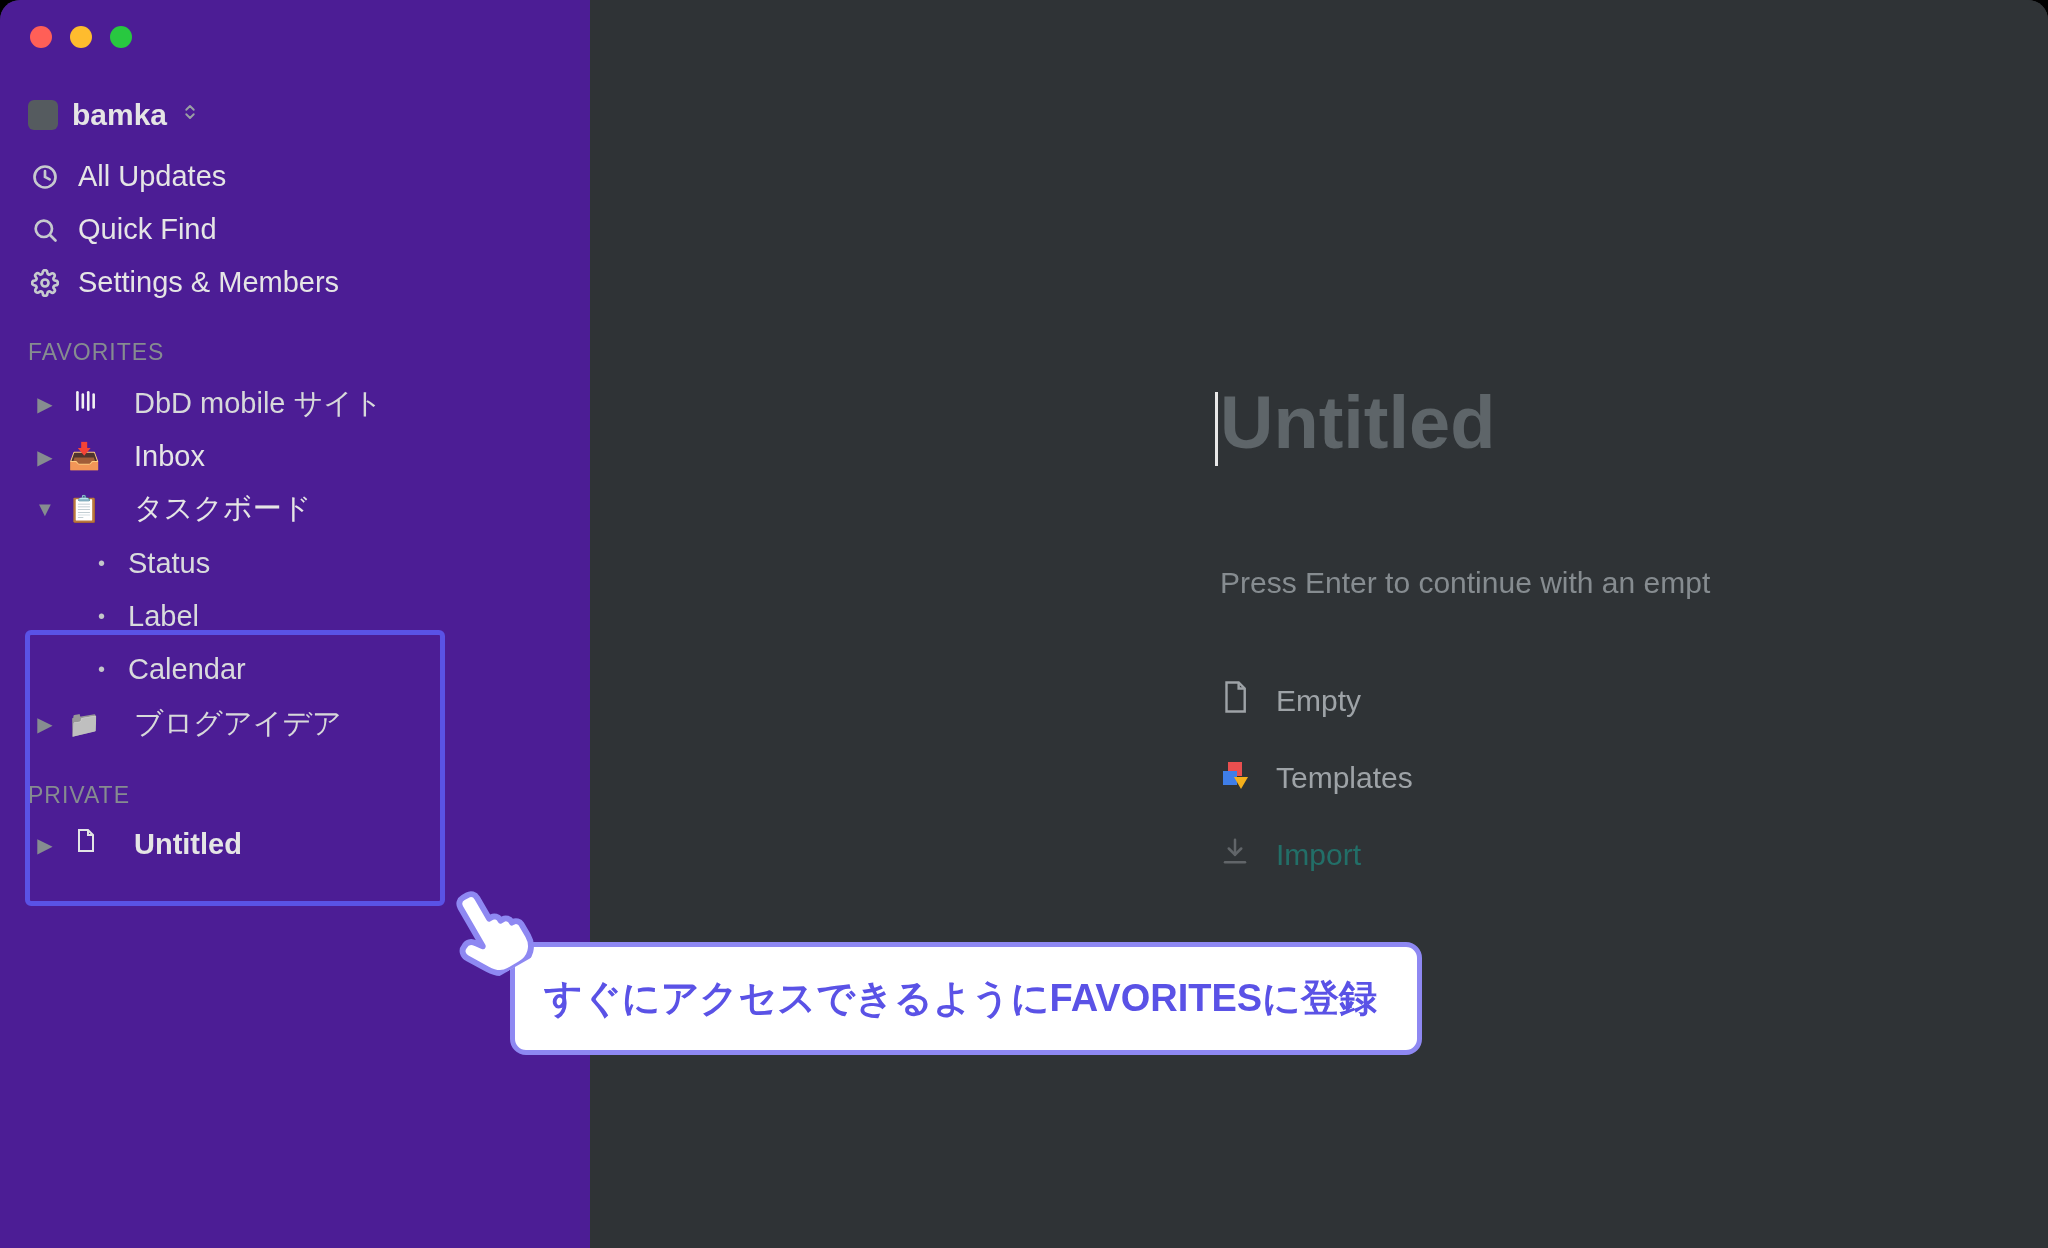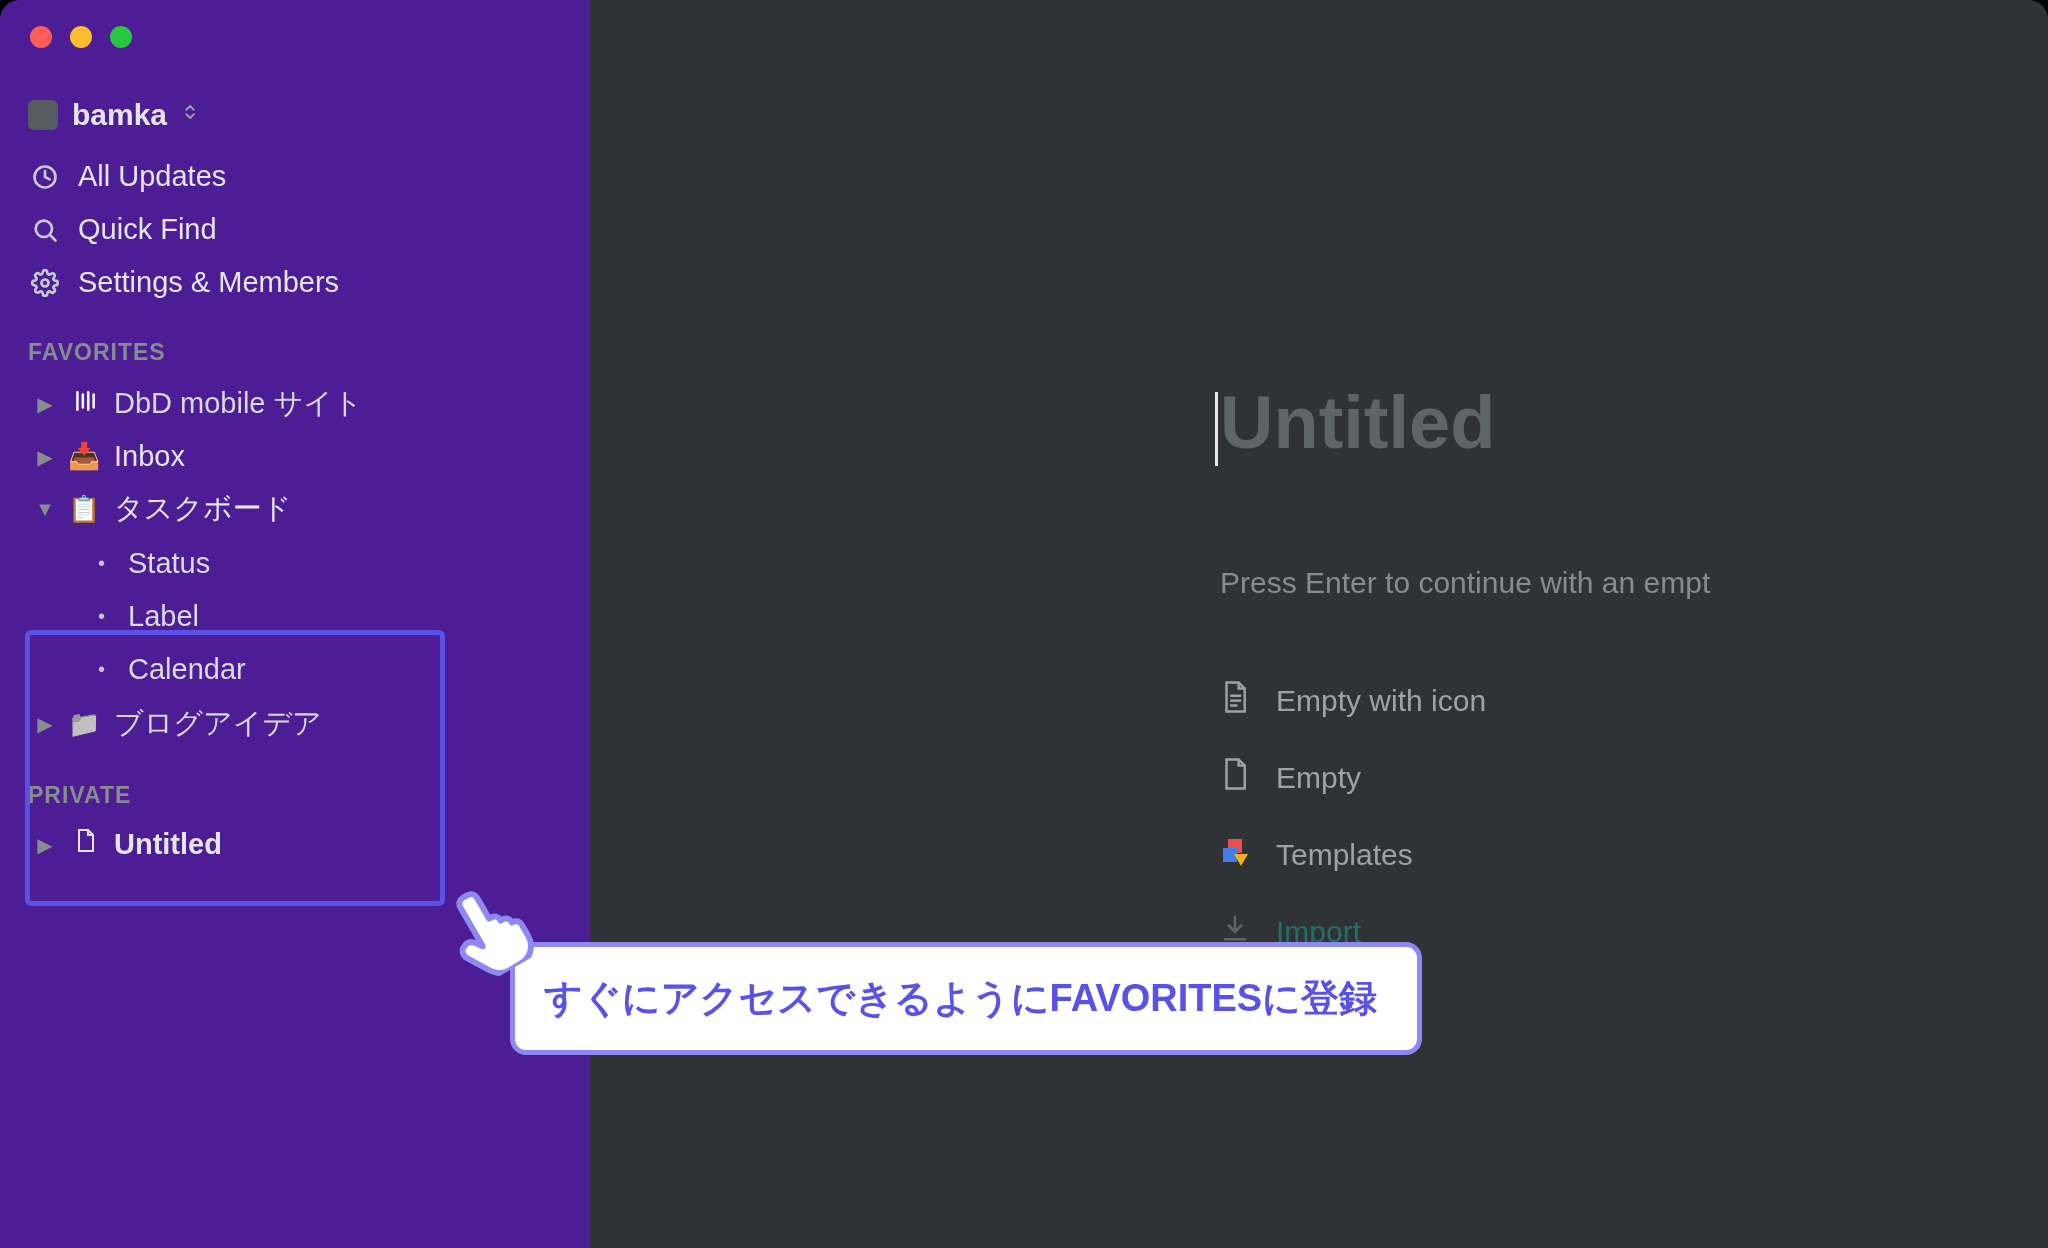--- a/index.html
+++ b/index.html
@@ -68,36 +68,36 @@
     color: #e5e5e5;
   }
   .nav-item .nav-ico { width: 34px; display:flex; justify-content:center; color:#b9bec2;}
   .nav-item .nav-ico svg { width: 28px; height: 28px; }
 
   
   .section-header {
     padding: 30px 28px 10px 28px;
     color: #868c90;
     font-size: 23px;
-    font-weight: 700;
+    font-weight: 400;
     letter-spacing: 1px;
   }
 
   
   .tree-item {
     display: flex; align-items: center; gap: 12px;
     padding: 8px 28px 8px 34px;
     cursor: pointer;
     font-size: 29px;
   }
   .tree-item .arrow {
     color: #868c90; width: 22px; display:flex; justify-content:center; font-size:20px;
   }
   .tree-item .emoji { width: 34px; text-align:center; font-size: 26px; }
-  .tree-item .label { flex:1; white-space:nowrap; overflow:hidden; text-overflow:ellipsis; }
+  .tree-item .label { flex:1; white-space:nowrap; overflow:hidden; text-overflow:ellipsis;margin-left:20px; }
   .subitem {
     display:flex; align-items:center; gap: 14px;
     padding: 10px 28px 10px 98px;
     font-size: 29px;
     cursor:pointer;
     color:#d9dbdc;
   }
   .bullet { color:#c3c7c9; font-size: 20px; width: 16px; }
   .muted-emoji { filter: grayscale(1) brightness(.85); }
   .bold { font-weight: 700; }
@@ -280,32 +280,20 @@
     </aside>
 
     <main class="main"></main>
   </div>
 
   <div class="title-cursor"></div>
   <div class="page-title">Untitled</div>
   <div class="page-hint">Press Enter to continue with an empt</div>
 
   <div class="template-list">
-    <div class="template-item">
-      <span>
-        <svg viewBox="0 0 24 28" fill="none" stroke="#9ea3a7" stroke-width="2">
-            <path d="M5 2h10l5 5v19H5z"></path>
-            <path d="M15 2v5h5"></path>
-            <line x1="8" y1="13" x2="17" y2="13"></line>
-            <line x1="8" y1="17" x2="17" y2="17"></line>
-            <line x1="8" y1="21" x2="14" y2="21"></line>
-          </svg>
-      </span>
-      <span>Empty with icon</span>
-    </div>
     <div class="template-item">
       <span>
         <svg viewBox="0 0 24 28" fill="none" stroke="#9ea3a7" stroke-width="2">
             <path d="M5 2h10l5 5v19H5z"></path>
             <path d="M15 2v5h5"></path>
           </svg>
       </span>
       <span>Empty</span>
     </div>
     <div class="template-item">

